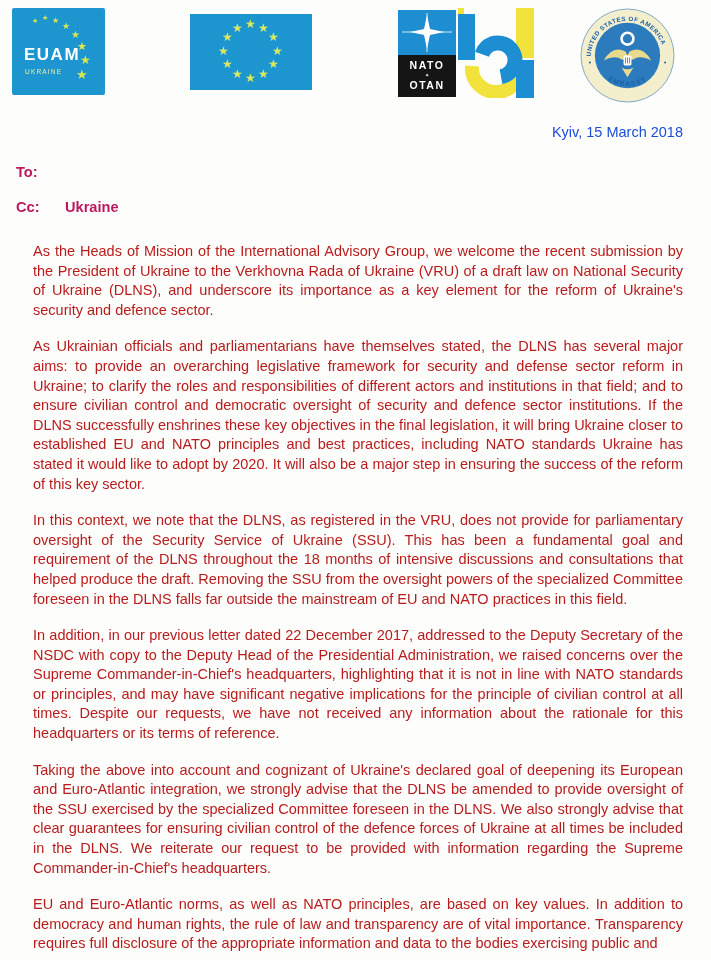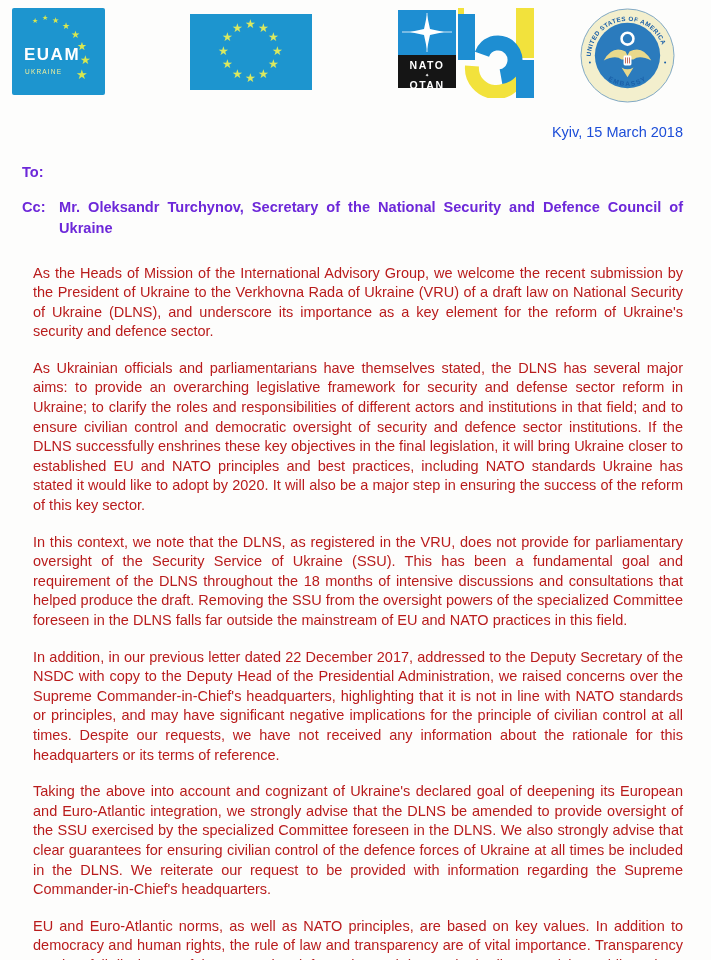--- a/index.html
+++ b/index.html
@@ -13,37 +13,37 @@
   
   .letterhead{position:relative; height:110px;}
   .logo{position:absolute;}
   .logo-euam{left:12px; top:8px; width:93px; height:87px; background:#1d95cf; border-radius:2px;}
   .euam-title{position:absolute; left:12px; top:37px; color:#fff; font-weight:bold;
     font-size:17px; letter-spacing:1.5px;}
   .euam-sub{position:absolute; left:13px; top:60px; color:#eef09e; font-size:6.5px; letter-spacing:1.2px;}
   .euam-star{position:absolute; color:#d9e74f; line-height:1; font-family:"DejaVu Sans",sans-serif;}
   .logo-euflag{left:190px; top:14px; width:122px; height:76px; background:#1d95cf;}
   .eu-star{position:absolute; color:#dbe95f; font-size:12px; line-height:1; font-family:"DejaVu Sans",sans-serif;}
-  .logo-nato{left:398px; top:10px; width:58px; height:78px; background:#151515;}
+  .logo-nato{left:398px; top:10px; width:58px; height:87px; background:#151515;}
   .nato-top{width:58px; height:45px; background:#1e8ed2;}
   .nato-text{color:#fff; text-align:center; font-size:10.5px; letter-spacing:1.5px;
     font-weight:600; line-height:1;}
   .nato-div{color:#fff; text-align:center; font-size:5px; line-height:1; margin:2px 0;
     font-family:"DejaVu Sans",sans-serif;}
   .logo-natoua{left:458px; top:8px; width:80px; height:90px; background:#fdfdfc;}
   .logo-usseal{left:580px; top:8px; width:95px; height:95px;}
   
   .dateline{margin:14px 28px 0 0; text-align:right; font-size:14.5px; color:#1d4ed8;}
-  .addr{display:flex; margin:0 28px 0 22px; font-weight:bold; font-size:14.6px;
-    line-height:21.5px; color:#6d28d9;}
+  .addr{display:flex; margin:0 28px 0 16px; font-weight:bold; font-size:14.6px;
+    line-height:21.5px; color:#be185d;}
   .addr-label{width:37px; flex:0 0 37px;}
   .addr-lines{flex:1;}
   .addr-just{text-align:justify; text-align-last:justify;}
   .to-block{margin-top:22px;}
-  .cc-block{margin-top:13px;}
+  .cc-block{margin-top:13px;gap:12px;}
   .body-text{margin:24px 28px 0 33px;}
   .body-text p{margin:0 0 17px 0; font-size:14.5px; line-height:19.6px;
     text-align:justify; color:#b91c1c;}
 </style>
 </head>
 <body>
 
 <div class="page">
 
   <div class="letterhead">
@@ -134,21 +134,20 @@
 
   <div class="addr to-block">
     <div class="addr-label">To:</div>
     <div class="addr-lines">
     </div>
   </div>
 
   <div class="addr cc-block">
     <div class="addr-label">Cc:</div>
     <div class="addr-lines">
-      <div class="addr-just">Mr. Oleksandr Turchynov, Secretary of the National Security and Defence Council of</div>
       <div>Ukraine</div>
     </div>
   </div>
 
   <div class="body-text">
     <p>As the Heads of Mission of the International Advisory Group, we welcome the recent submission by the President of Ukraine to the Verkhovna Rada of Ukraine (VRU) of a draft law on National Security of Ukraine (DLNS), and underscore its importance as a key element for the reform of Ukraine's security and defence sector.</p>
     <p>As Ukrainian officials and parliamentarians have themselves stated, the DLNS has several major aims: to provide an overarching legislative framework for security and defense sector reform in Ukraine; to clarify the roles and responsibilities of different actors and institutions in that field; and to ensure civilian control and democratic oversight of security and defence sector institutions.  If the DLNS successfully enshrines these key objectives in the final legislation, it will bring Ukraine closer to established EU and NATO principles and best practices, including NATO standards Ukraine has stated it would like to adopt by 2020. It will also be a major step in ensuring the success of the reform of this key sector.</p>
     <p>In this context, we note that the DLNS, as registered in the VRU, does not provide for parliamentary oversight of the Security Service of Ukraine (SSU). This has been a fundamental goal and requirement of the DLNS throughout the 18 months of intensive discussions and consultations that helped produce the draft. Removing the SSU from the oversight powers of the specialized Committee foreseen in the DLNS falls far outside the mainstream of EU and NATO practices in this field.</p>
     <p>In addition, in our previous letter dated 22 December 2017, addressed to the Deputy Secretary of the NSDC with copy to the Deputy Head of the Presidential Administration, we raised concerns over the Supreme Commander-in-Chief's headquarters, highlighting that it is not in line with NATO standards or principles, and may have significant negative implications for the principle of civilian control at all times. Despite our requests, we have not received any information about the rationale for this headquarters or its terms of reference.</p>
     <p>Taking the above into account and cognizant of Ukraine's declared goal of deepening its European and Euro-Atlantic integration, we strongly advise that the DLNS be amended to provide oversight of the SSU exercised by the specialized Committee foreseen in the DLNS. We also strongly advise that clear guarantees for ensuring civilian control of the defence forces of Ukraine at all times be included in the DLNS. We reiterate our request to be provided with information regarding the Supreme Commander-in-Chief's headquarters.</p>

